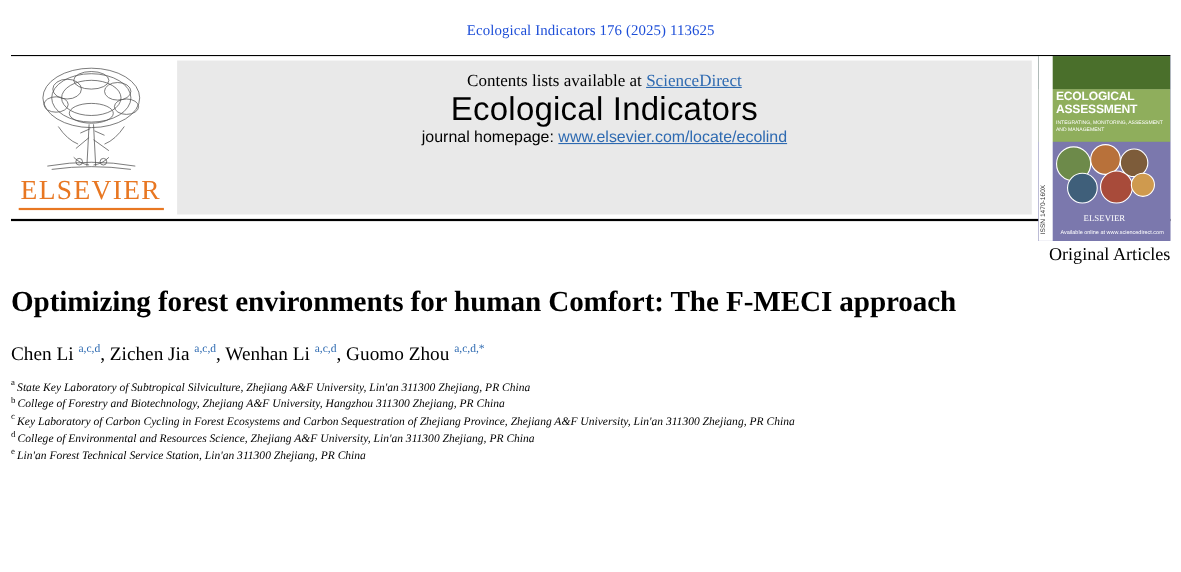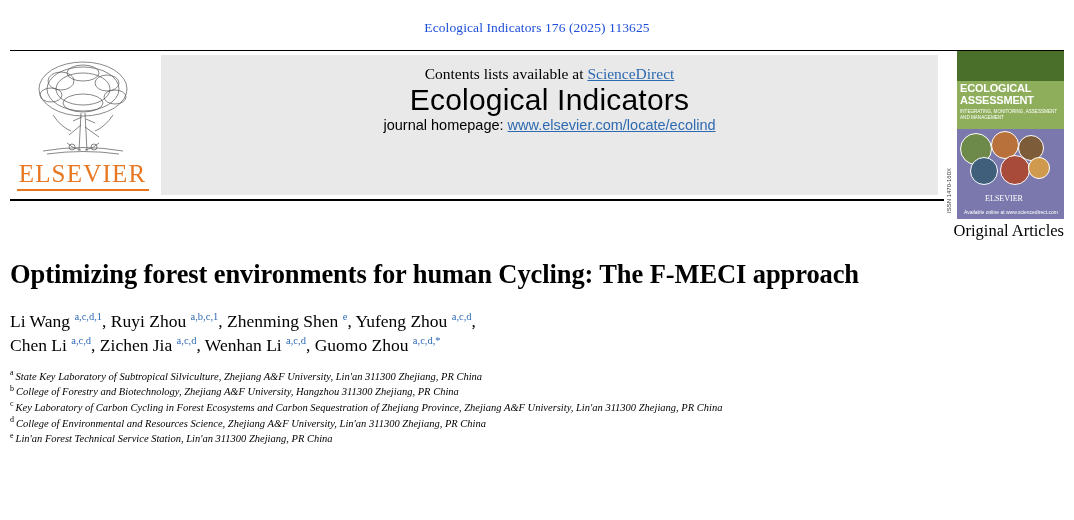--- a/index.html
+++ b/index.html
@@ -307,24 +307,23 @@
       </div>
       <div class="cv-footer">Available online at www.sciencedirect.com</div>
       <div class="cv-logo">ELSEVIER</div>
     </div>
   </div>
 
 </div>
 
 <div class="article">
   <div class="section-label">Original Articles</div>
-  <h1 class="title">Optimizing forest environments for human Cycling: The F-MECI approach</h1>
+  <h1 class="title">Optimizing forest environments for human Comfort: The F-MECI approach</h1>
 
   <div class="authors">
-    <div>Li Wang <sup>a,c,d,1</sup>, Ruyi Zhou <sup>a,b,c,1</sup>, Zhenming Shen <sup>e</sup>, Yufeng Zhou <sup>a,c,d</sup>,</div>
     <div>Chen Li <sup>a,c,d</sup>, Zichen Jia <sup>a,c,d</sup>, Wenhan Li <sup>a,c,d</sup>, Guomo Zhou <sup>a,c,d,*</sup></div>
   </div>
 
   <div class="affiliations">
       <div class="aff"><sup>a</sup><span>State Key Laboratory of Subtropical Silviculture, Zhejiang A&amp;F University, Lin'an 311300 Zhejiang, PR China</span></div>
       <div class="aff"><sup>b</sup><span>College of Forestry and Biotechnology, Zhejiang A&amp;F University, Hangzhou 311300 Zhejiang, PR China</span></div>
       <div class="aff"><sup>c</sup><span>Key Laboratory of Carbon Cycling in Forest Ecosystems and Carbon Sequestration of Zhejiang Province, Zhejiang A&amp;F University, Lin'an 311300 Zhejiang, PR China</span></div>
       <div class="aff"><sup>d</sup><span>College of Environmental and Resources Science, Zhejiang A&amp;F University, Lin'an 311300 Zhejiang, PR China</span></div>
       <div class="aff"><sup>e</sup><span>Lin'an Forest Technical Service Station, Lin'an 311300 Zhejiang, PR China</span></div>
     </div>

